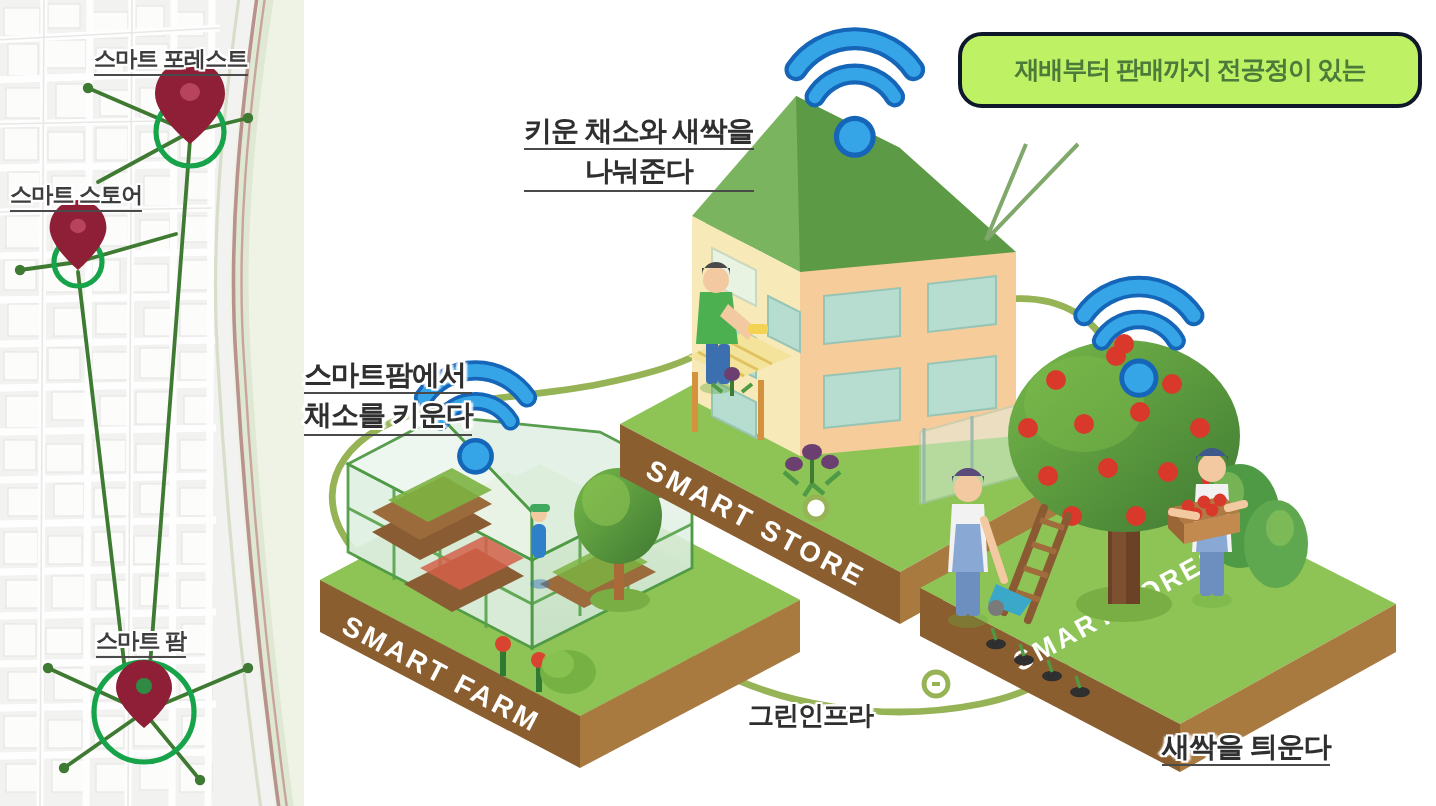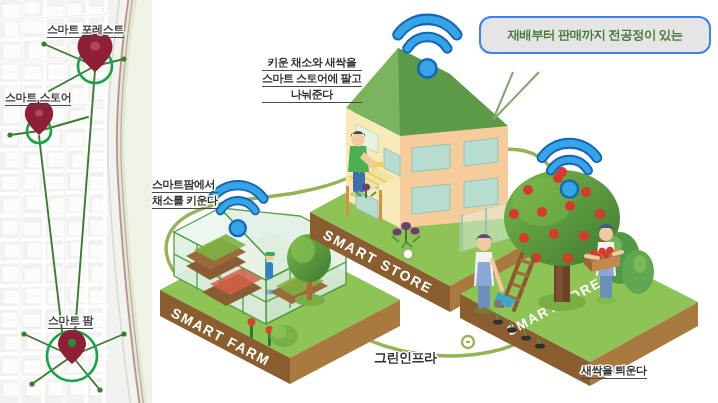--- a/index.html
+++ b/index.html
@@ -24,35 +24,35 @@
   .map-label::after{
     content:"";position:absolute;left:0;right:0;bottom:-1px;height:1px;background:#4a4a4a;
   }
   .lbl-forest{left:47px;top:22px;}
   .lbl-store{left:5px;top:90px;}
   .lbl-farm{left:48px;top:313px;}
 
   
   .anno{
     position:absolute;z-index:30;
-    font-size:11px;font-weight:bold;color:#2f2f2f;line-height:1.45;
+    font-size:14px;font-weight:bold;color:#2f2f2f;line-height:1.45;
     letter-spacing:-0.5px;white-space:nowrap;
     text-shadow:1px 0 0 #fff,-1px 0 0 #fff,0 1px 0 #fff,0 -1px 0 #fff,1px 1px 0 #fff,-1px -1px 0 #fff,1px -1px 0 #fff,-1px 1px 0 #fff,2px 0 1px #fff,-2px 0 1px #fff;
   }
   .anno .ln{display:block;position:relative;}
   .anno.ul .ln::after{content:"";position:absolute;left:0;right:0;bottom:0px;height:1px;background:#4a4a4a;}
   .anno-farm{left:152px;top:137px;text-align:left;margin-top:40px;}
   .anno-store{left:262px;top:55px;text-align:center;}
   .anno-forest{left:581px;top:363px;text-align:center;}
   .anno-green{left:374px;top:349px;font-size:13px;}
 
   
   .bubble{
     position:absolute;left:479px;top:16px;width:232px;z-index:40;
-    border:2px solid #3b82f6;border-radius:12px;background:#e5e5e5;
+    border:2px solid #0f172a;border-radius:12px;background:#bef264;
     padding:8px 6px 8px 6px;box-sizing:border-box;
   }
   .bubble .btxt{
     font-size:12.5px;font-weight:bold;color:#4b7a3a;line-height:1.45;
     text-align:center;letter-spacing:-0.6px;white-space:nowrap;display:block;
   }
   .bubble-tail{position:absolute;left:479px;top:70px;z-index:39;}
 
   
   .illus{position:absolute;left:150px;top:0;width:568px;height:403px;}
@@ -572,21 +572,20 @@
     </svg>
   </div>
 
   <div class="anno ul anno-farm">
     <span class="ln">스마트팜에서</span>
     <span class="ln">채소를 키운다</span>
   </div>
 
   <div class="anno ul anno-store">
     <span class="ln">키운 채소와 새싹을</span>
-    <span class="ln">스마트 스토어에 팔고</span>
     <span class="ln">나눠준다</span>
   </div>
 
   <div class="anno ul anno-forest">
     <span class="ln">새싹을 틔운다</span>
   </div>
 
   <div class="anno anno-green">
     <span class="ln">그린인프라</span>
   </div>

